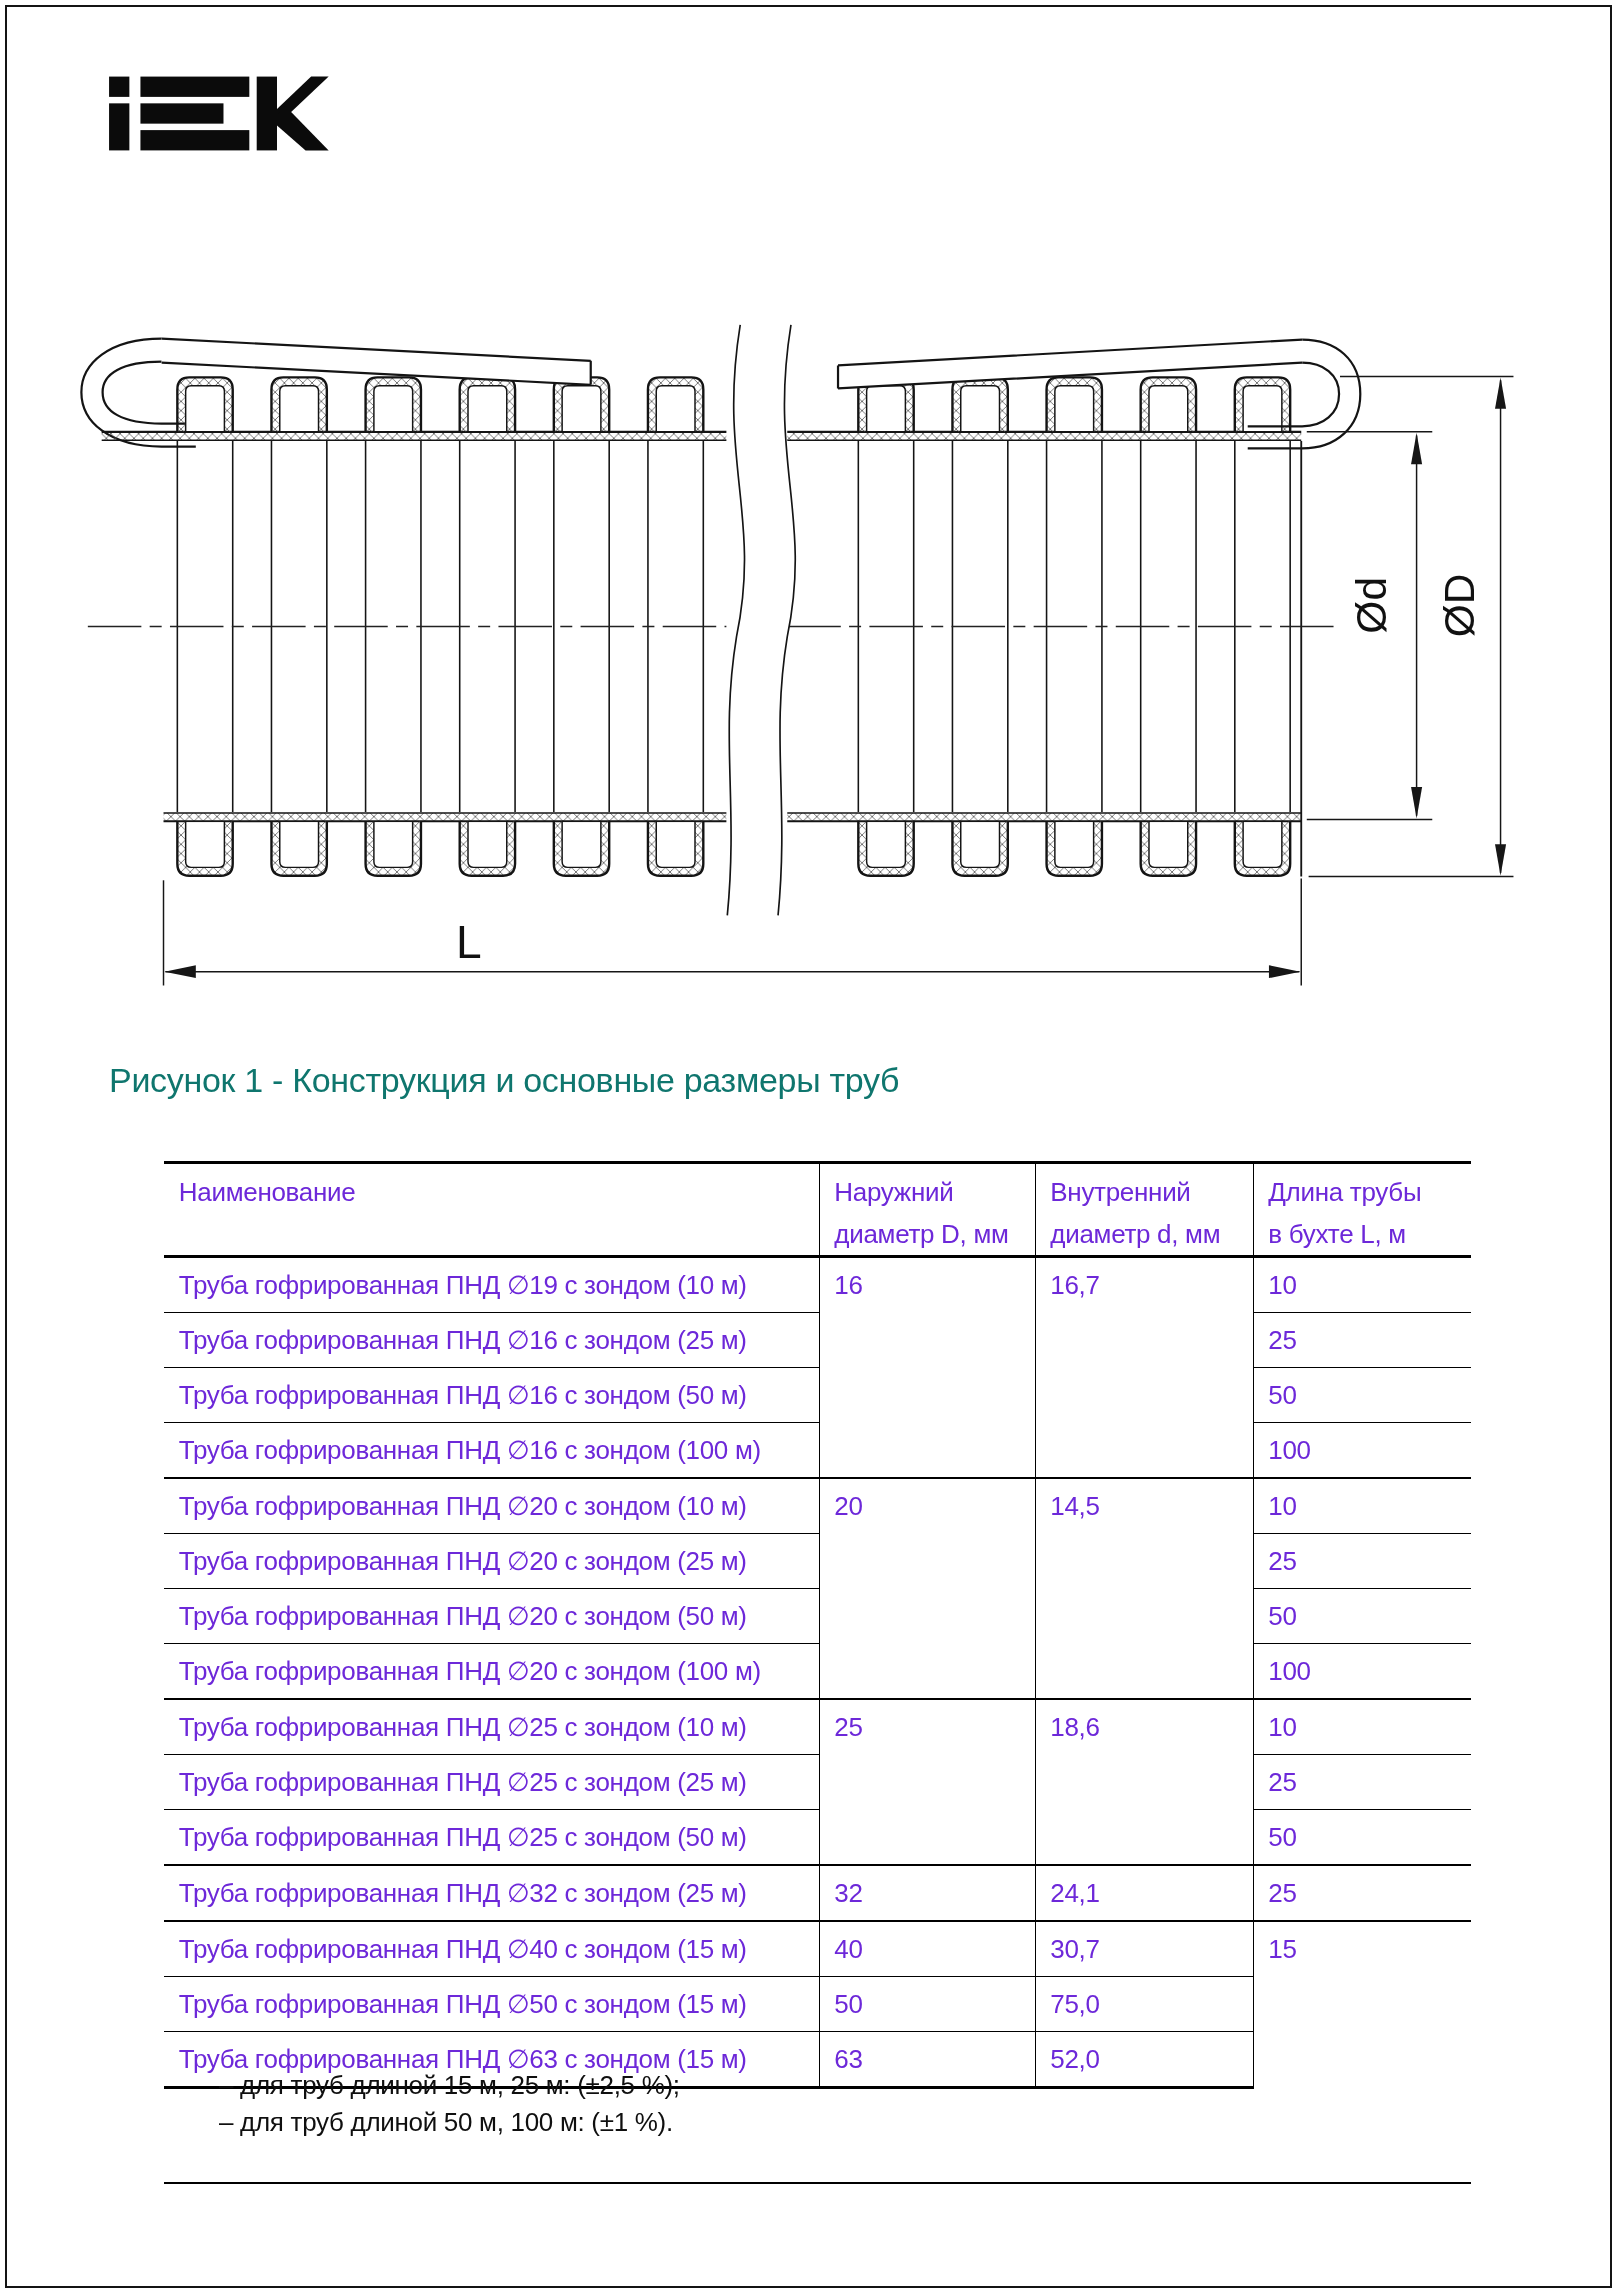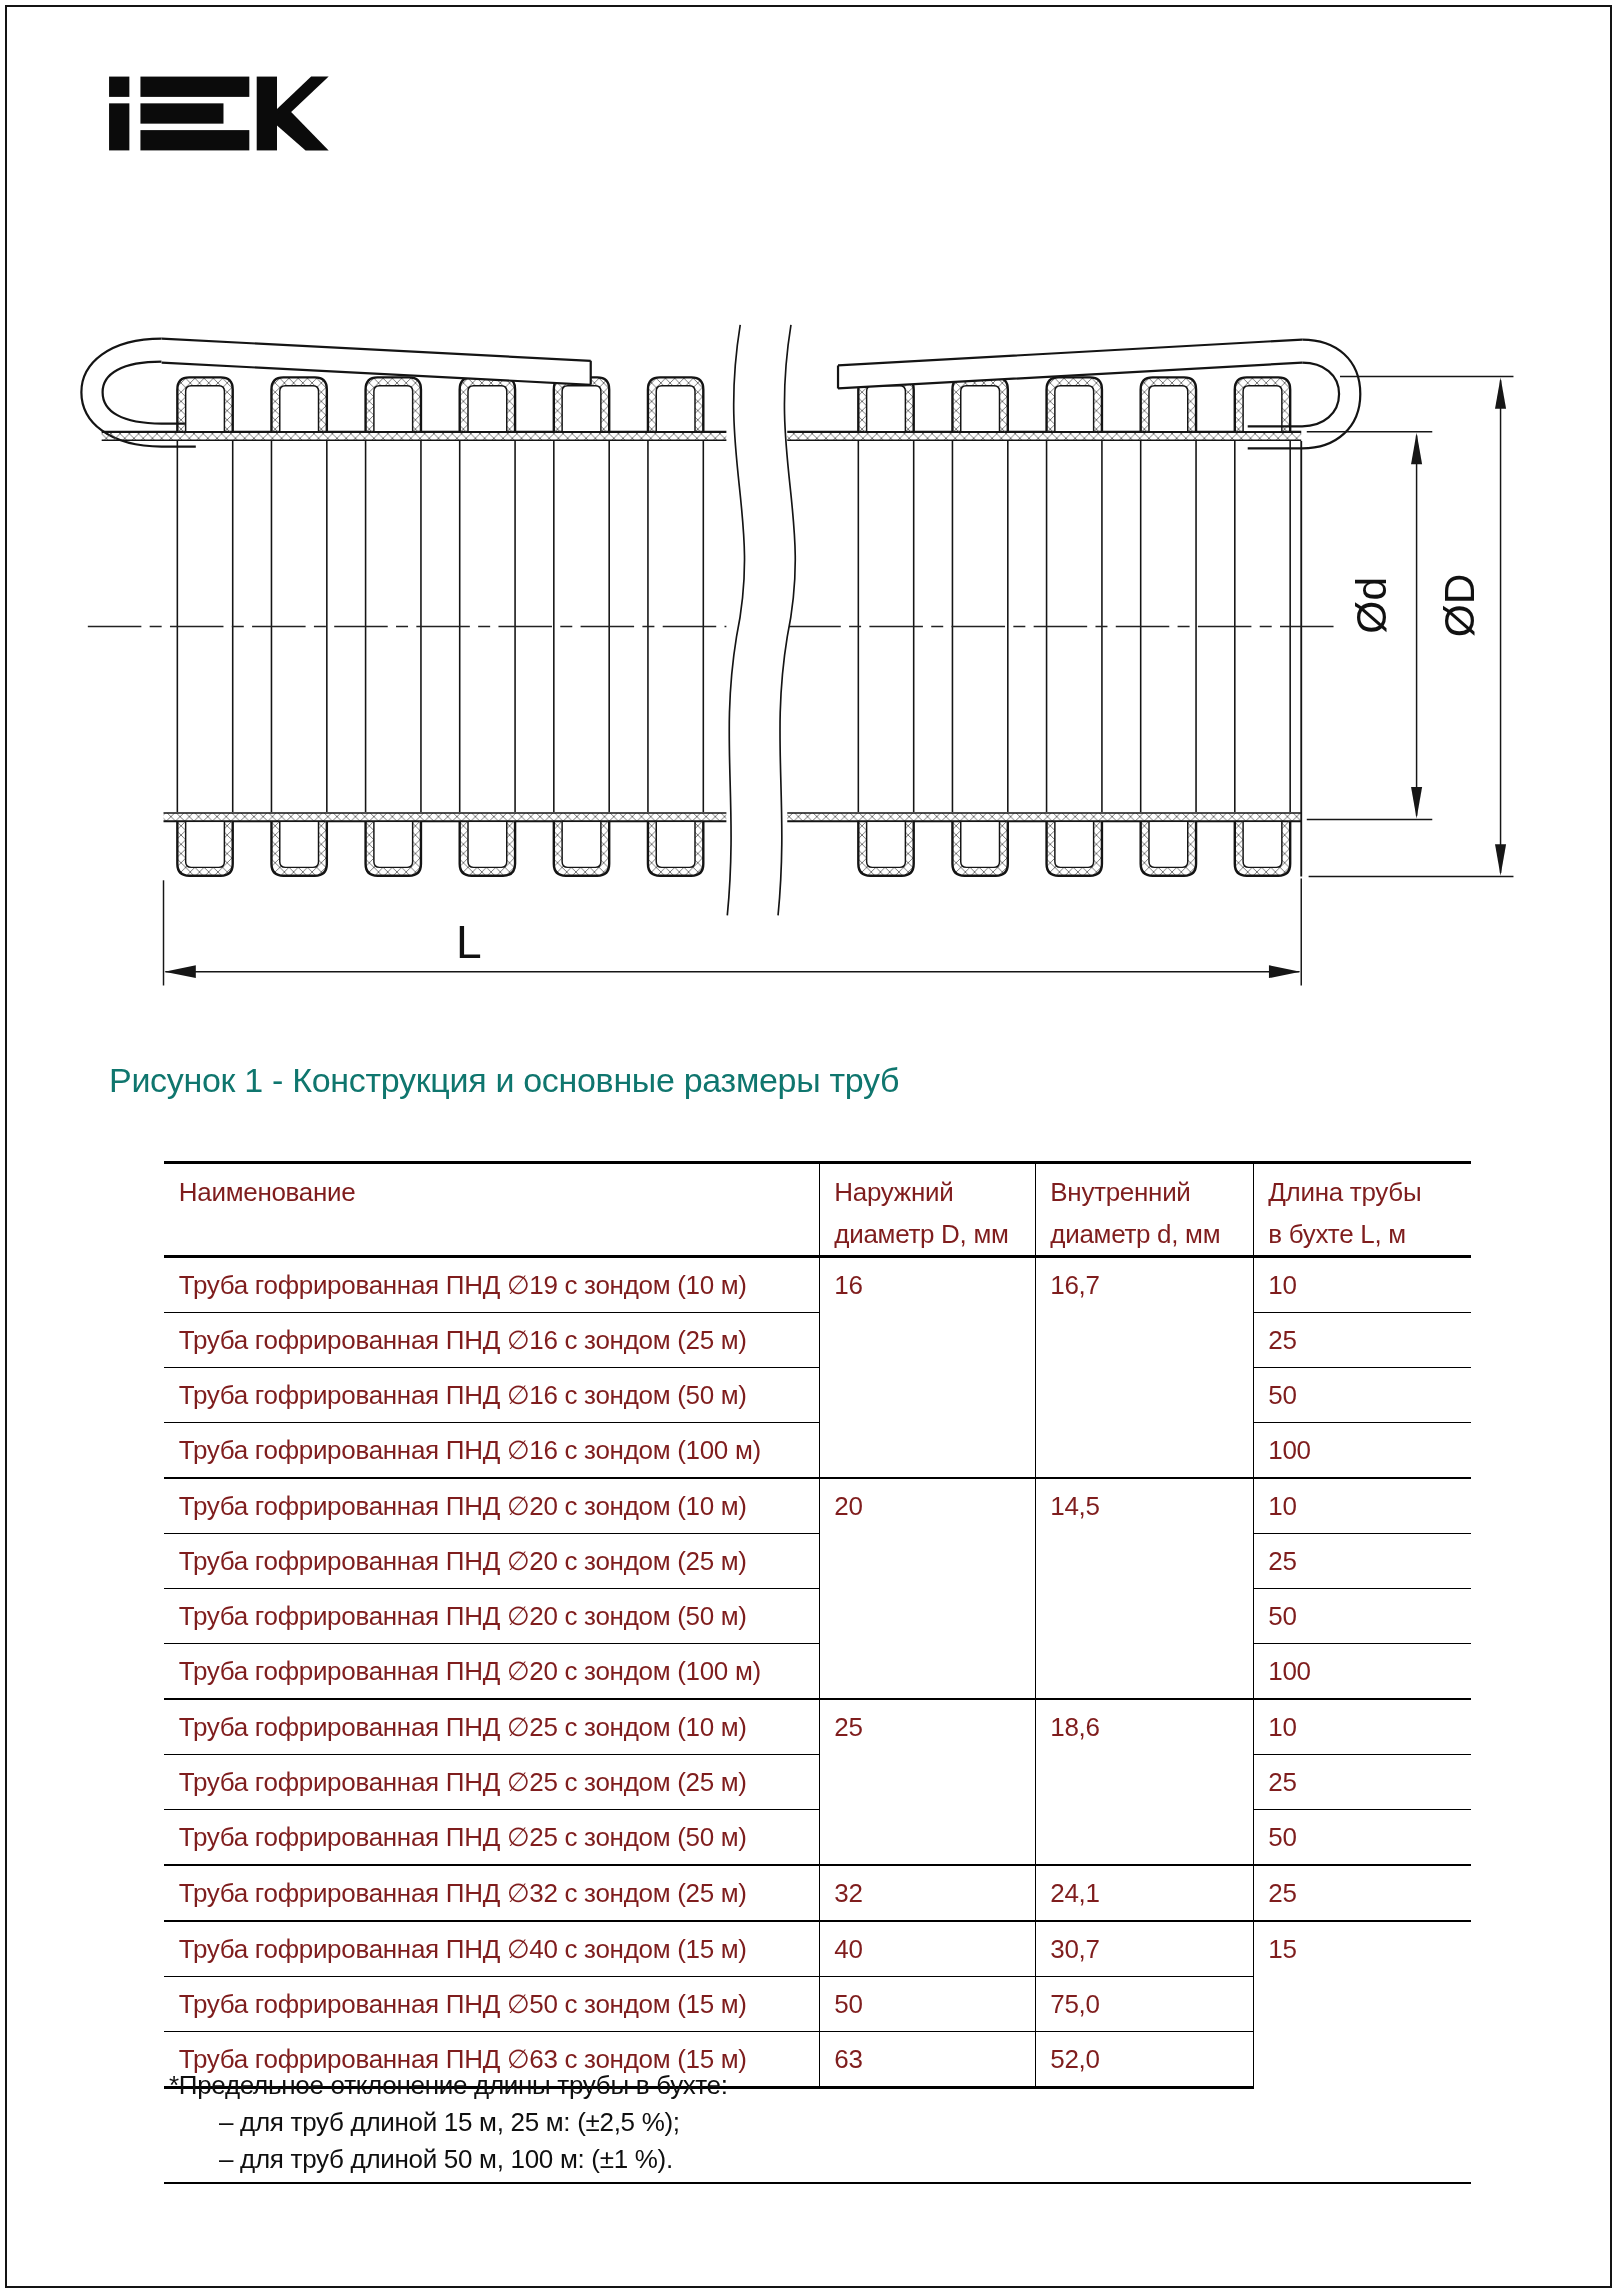--- a/index.html
+++ b/index.html
@@ -4,21 +4,21 @@
 <style>
   html,body{margin:0;padding:0;}
   body{
     width:1617px;height:2293px;position:relative;background:#ffffff;
     font-family:"Liberation Sans","DejaVu Sans",sans-serif;color:#0d0d0d;overflow:hidden;
   }
   .page-border{position:absolute;left:4.6px;top:4.6px;right:4.6px;bottom:4.6px;border:2.8px solid #141414;pointer-events:none;}
   svg.draw{position:absolute;left:0;top:0;width:1617px;height:2293px;}
   .caption{position:absolute;left:109px;top:1061px;font-size:34px;letter-spacing:-0.3px;color:#0f766e;white-space:nowrap;}
   .spec-table{position:absolute;left:164px;top:1161px;border-collapse:collapse;table-layout:fixed;width:1307px;
-    font-size:26px;letter-spacing:-0.3px;color:#7f1d1d;}
+    font-size:26px;letter-spacing:-0.3px;color:#6d28d9;}
   .spec-table col.c1{width:655px}.spec-table col.c2{width:216px}.spec-table col.c3{width:218px}.spec-table col.c4{width:218px}
   .spec-table th{font-weight:normal;text-align:left;vertical-align:top;padding:7.4px 9.2px 0 14.8px;
     border-top:3.7px solid #000;border-bottom:3.7px solid #000;height:77px;line-height:42px;}
   .spec-table td{padding:0 9.2px 0 14.8px;height:54px;line-height:54px;vertical-align:top;white-space:nowrap;overflow:hidden;}
   .spec-table th+th,.spec-table td.vl{border-left:1.8px solid #000;}
   .spec-table tr.n td{border-top:1.8px solid #000;}
   .spec-table tr.g td{border-top:2.8px solid #000;}
   .spec-table tr.last td{border-bottom:3.7px solid #000;}
   .footnote{position:absolute;left:169px;top:2070px;font-size:26px;letter-spacing:-0.3px;color:#0f0f0f;}
   .footnote div{height:37px;line-height:31px;white-space:nowrap;}
@@ -254,18 +254,17 @@
       </tr>
     <tr class="n last">
         <td>Труба гофрированная ПНД ∅63 с зондом (15 м)</td>
         <td class="vl">63</td>
         <td class="vl">52,0</td>
       </tr>
   </tbody>
 </table>
 
 <div class="footnote">
-  <div>*Предельное отклонение длины трубы в бухте:</div>
   <div class="ind">– для труб длиной 15 м, 25 м: (±2,5 %);</div>
   <div class="ind">– для труб длиной 50 м, 100 м: (±1 %).</div>
 </div>
 <div class="foot-rule"></div>
 
 
 </body></html>

